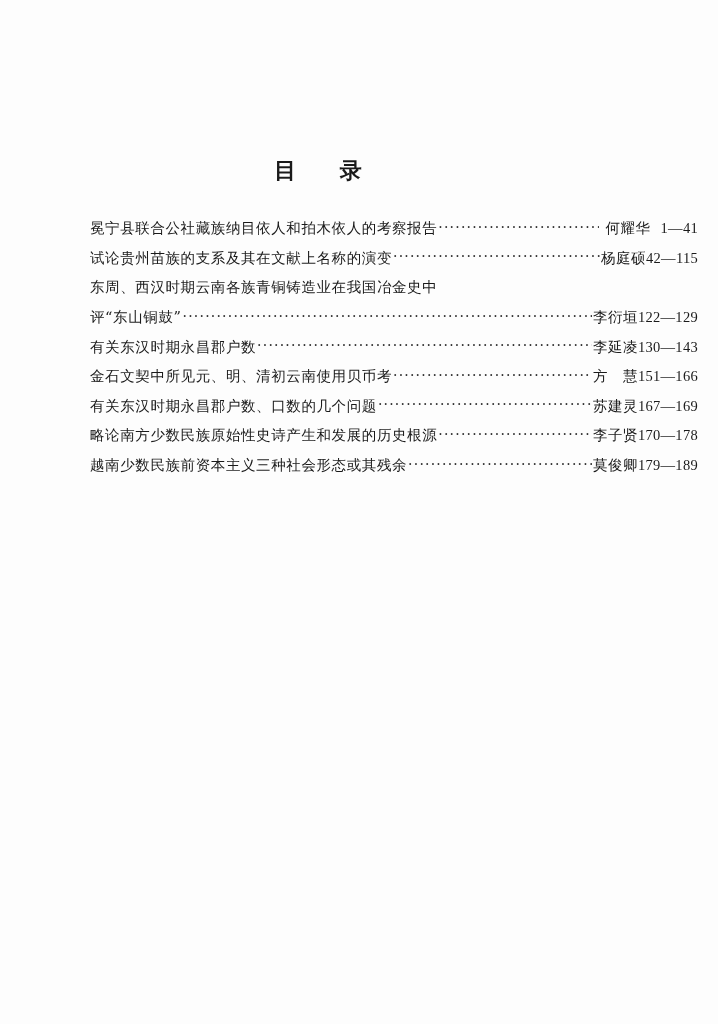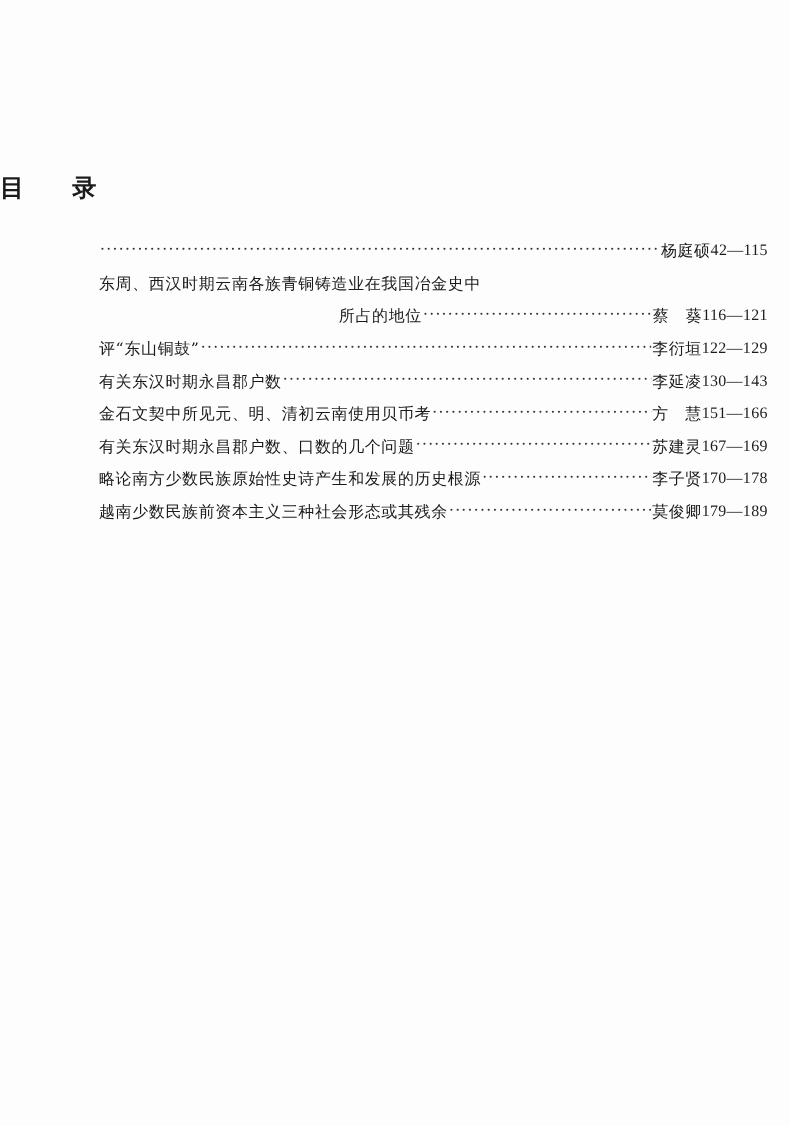--- a/index.html
+++ b/index.html
@@ -19,21 +19,21 @@
       position: absolute;
       left: 0; top: 0;
       width: 718px; height: 1024px;
       background: #fdfdfd;
     }
     .title {
       position: absolute;
       top: 156px;
       left: 0;
       width: 636px;
-      text-align: left;
+      text-align: center;
       font-size: 22px;
       font-weight: bold;
       letter-spacing: 0;
     }
     .title span {
       display: inline-block;
     }
     .title .t1 { margin-right: 36px; }
     .toc {
       position: absolute;
@@ -87,38 +87,39 @@
 
 <div class="page">
 
   <div class="title">
     <span class="t1">目</span>
     <span class="t2">录</span>
   </div>
 
   <div class="toc">
 
+    <div class="row first">
+      <span class="ttl">冕宁县联合公社藏族纳目依人和拍木依人的考察报告</span>
+      <span class="dots"></span>
+      <span class="author">何耀华</span>
+      <span class="pages">1—41</span>
+    </div>
 
     <div class="row">
+      <span class="ttl">试论贵州苗族的支系及其在文献上名称的演变</span>
       <span class="dots"></span>
       <span class="author">杨庭硕</span>
       <span class="pages">42—115</span>
     </div>
 
     <div class="row nodots">
       <span class="ttl">东周、西汉时期云南各族青铜铸造业在我国冶金史中</span>
 
     </div>
 
-    <div class="row cont">
-      <span class="ttl">所占的地位</span>
-      <span class="dots"></span>
-      <span class="author">蔡　葵</span>
-      <span class="pages">116—121</span>
-    </div>
 
     <div class="row">
       <span class="ttl">评“东山铜鼓”</span>
       <span class="dots"></span>
       <span class="author">李衍垣</span>
       <span class="pages">122—129</span>
     </div>
 
     <div class="row">
       <span class="ttl">有关东汉时期永昌郡户数</span>

